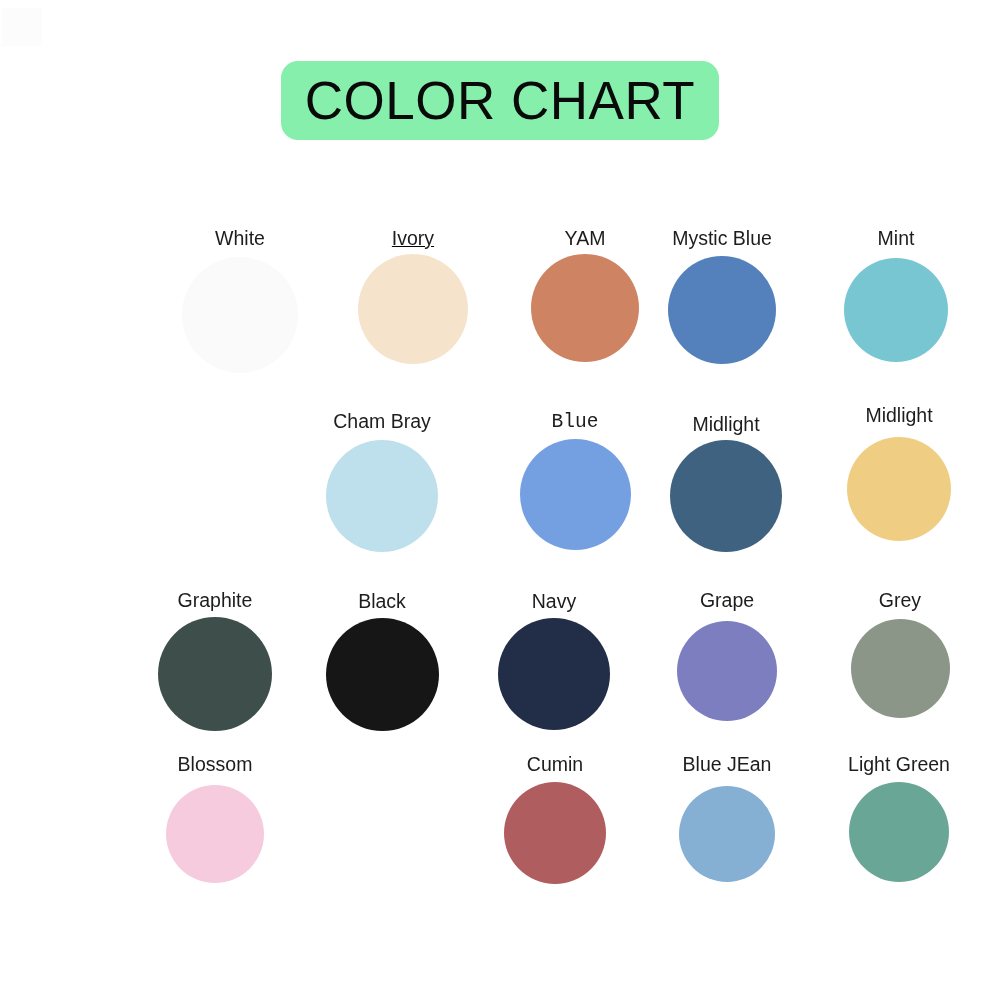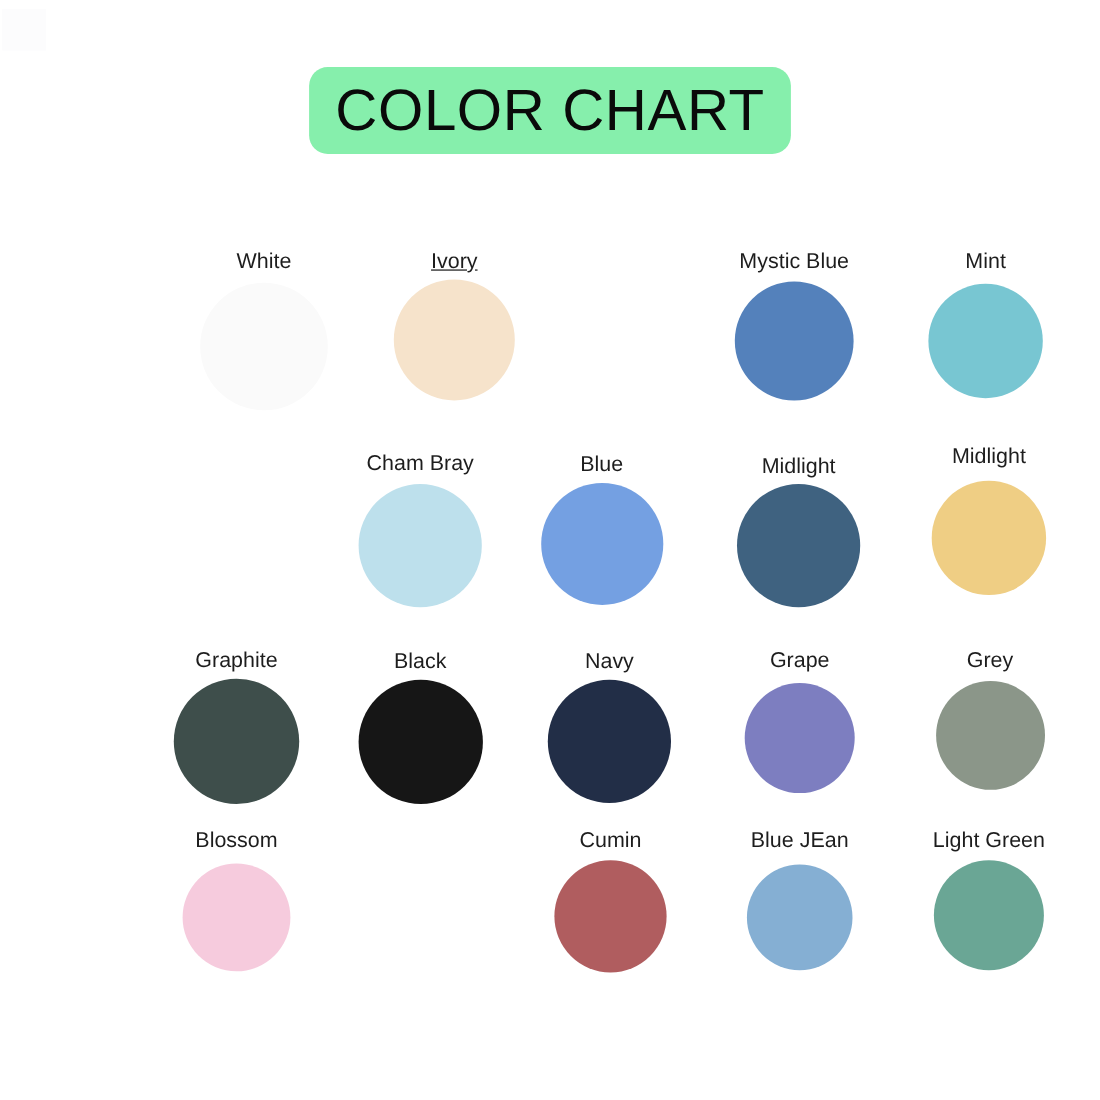--- a/index.html
+++ b/index.html
@@ -94,39 +94,45 @@
       <div class="swatch-dot-wrap" style="margin-top: 8px;">
         <div class="swatch-dot" style="width: 116px; height: 116px; background: rgb(250, 250, 250);"></div>
       </div>
     </div>
     <div class="swatch-cell" style="left: 243px; top: 17px; text-decoration: underline;">
       <div class="swatch-label">Ivory</div>
       <div class="swatch-dot-wrap" style="margin-top: 5px;">
         <div class="swatch-dot" style="width: 110px; height: 110px; background: rgb(246, 227, 203);"></div>
       </div>
     </div>
+    <div class="swatch-cell" style="left: 415px; top: 17px;">
+      <div class="swatch-label">YAM</div>
+      <div class="swatch-dot-wrap" style="margin-top: 5px;">
+        <div class="swatch-dot" style="width: 108px; height: 108px; background: rgb(206, 132, 98);"></div>
+      </div>
+    </div>
     <div class="swatch-cell" style="left: 552px; top: 17px;">
       <div class="swatch-label">Mystic Blue</div>
       <div class="swatch-dot-wrap" style="margin-top: 7px;">
         <div class="swatch-dot" style="width: 108px; height: 108px; background: rgb(84, 129, 187);"></div>
       </div>
     </div>
     <div class="swatch-cell" style="left: 726px; top: 17px;">
       <div class="swatch-label">Mint</div>
       <div class="swatch-dot-wrap" style="margin-top: 9px;">
         <div class="swatch-dot" style="width: 104px; height: 104px; background: rgb(120, 198, 210);"></div>
       </div>
     </div>
     <div class="swatch-cell" style="left: 212px; top: 200px;">
       <div class="swatch-label">Cham Bray</div>
       <div class="swatch-dot-wrap" style="margin-top: 8px;">
         <div class="swatch-dot" style="width: 112px; height: 112px; background: rgb(189, 224, 236);"></div>
       </div>
     </div>
-    <div class="swatch-cell" style="left: 377px; top: 201px;">
+    <div class="swatch-cell" style="left: 405px; top: 201px; font-family: Liberation Mono, monospace;">
       <div class="swatch-label">Blue</div>
       <div class="swatch-dot-wrap" style="margin-top: 6px;">
         <div class="swatch-dot" style="width: 111px; height: 111px; background: rgb(116, 160, 226);"></div>
       </div>
     </div>
     <div class="swatch-cell" style="left: 556px; top: 203px;">
       <div class="swatch-label">Midlight</div>
       <div class="swatch-dot-wrap" style="margin-top: 5px;">
         <div class="swatch-dot" style="width: 112px; height: 112px; background: rgb(63, 98, 128);"></div>
       </div>

